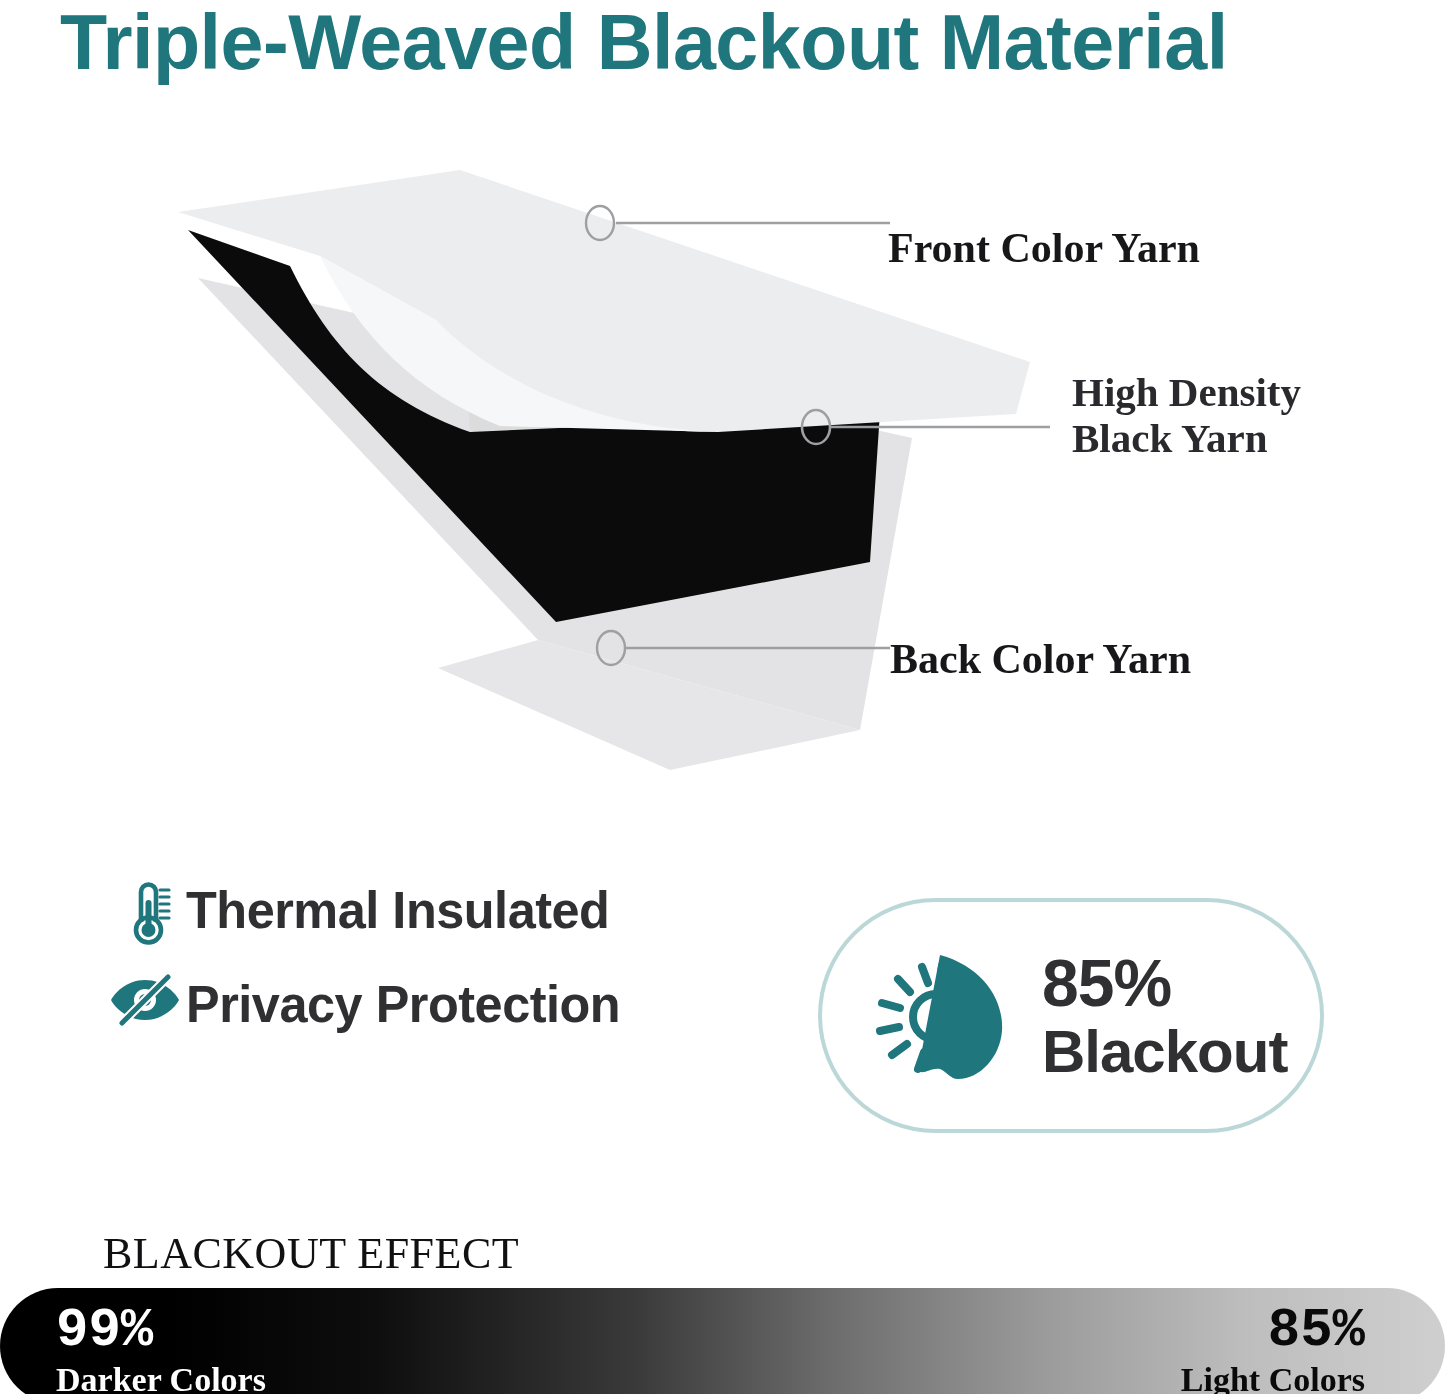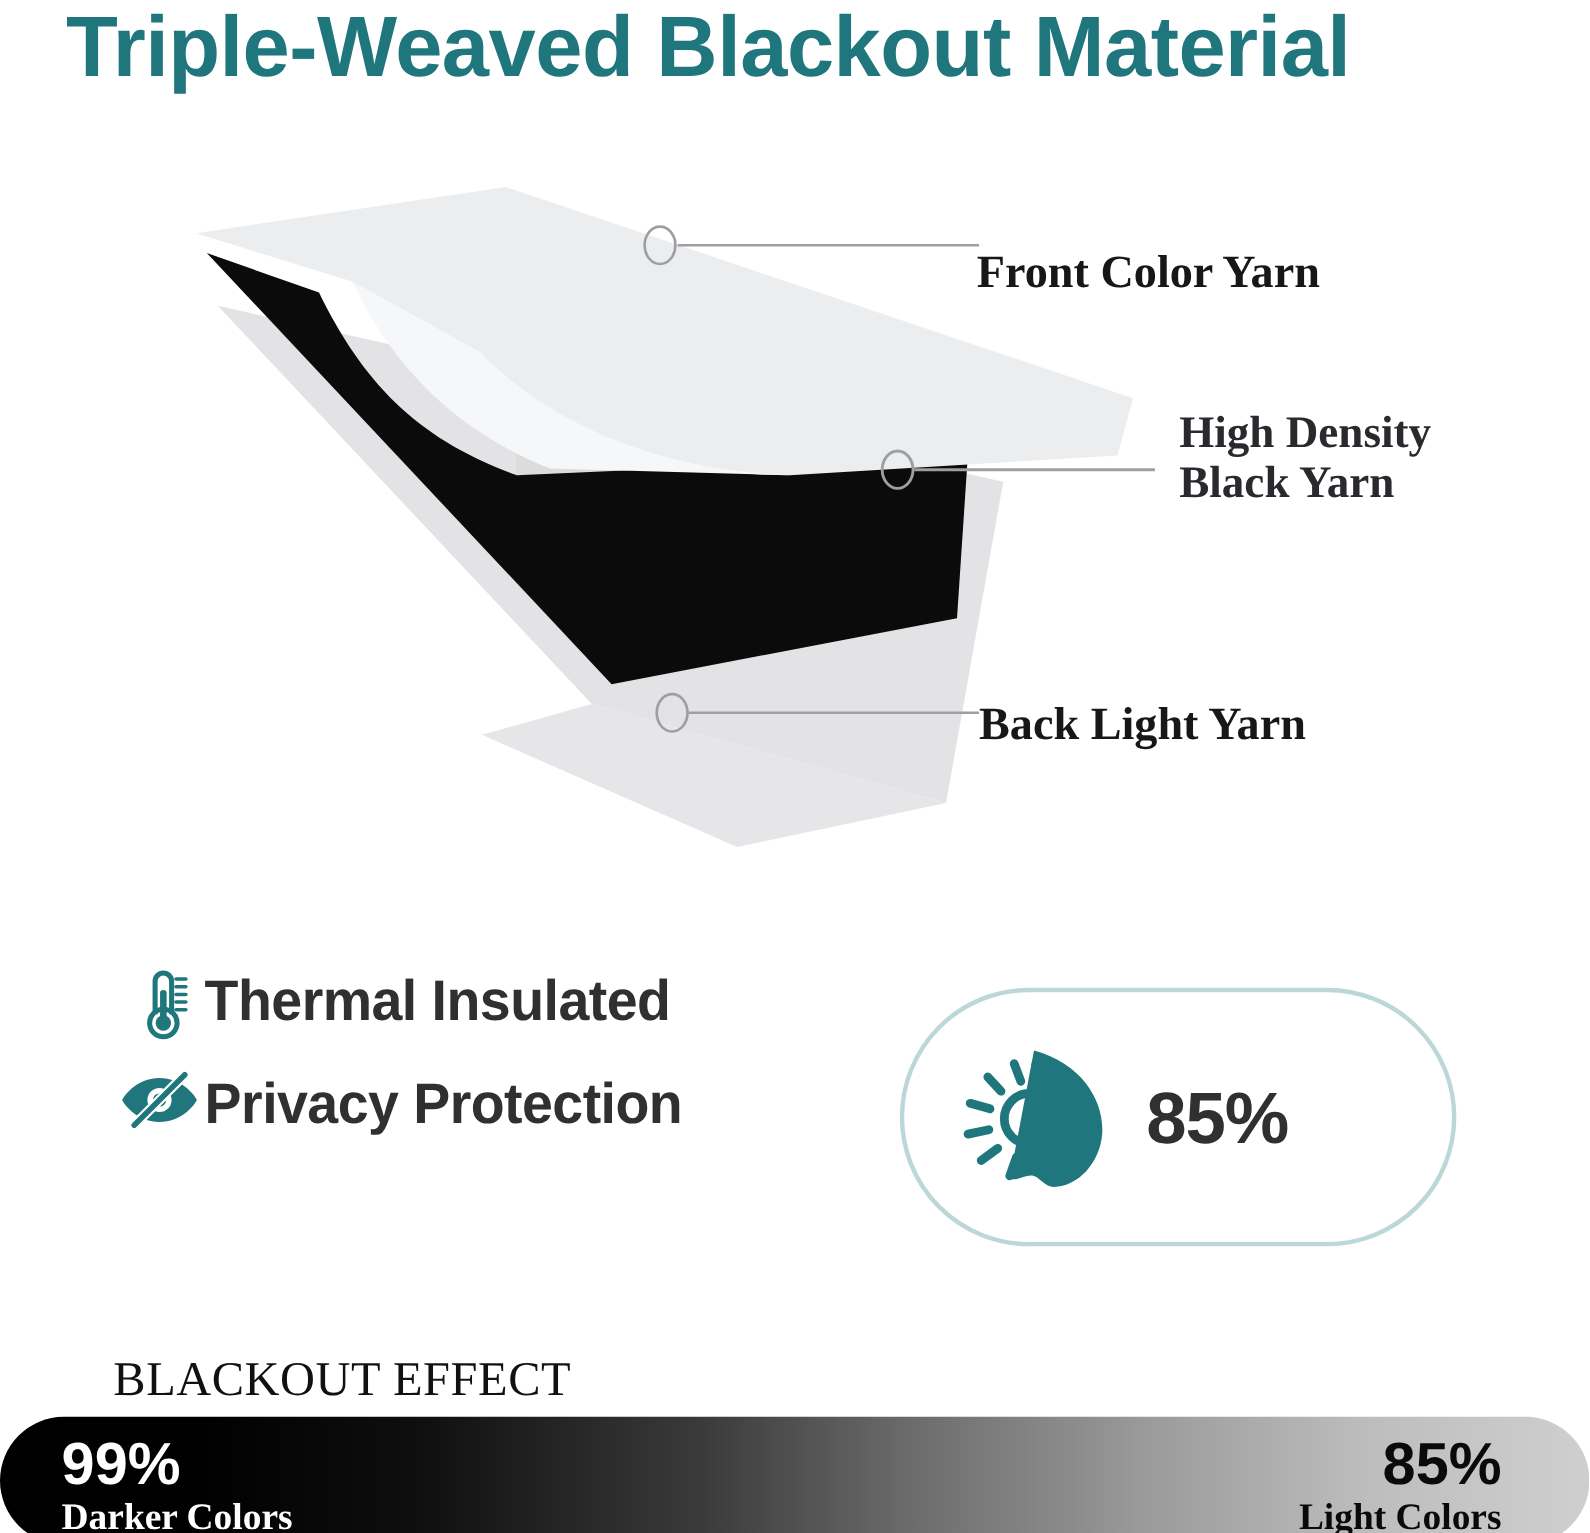--- a/index.html
+++ b/index.html
@@ -175,21 +175,21 @@
     overflow: hidden;
   }
   .bar-side {
     position: absolute;
     top: 14px;
   }
   #bar-left { left: 56px; text-align: left; }
   #bar-right { right: 80px; text-align: right; }
   .bar-pct {
     display: block;
-    font-family: Liberation Sans, sans-serif;
+    font-family: Liberation Mono, monospace;
     font-weight: bold;
     font-size: 54px;
     line-height: 58px;
     letter-spacing: 0px;
   }
   .bar-sub {
     display: block;
     font-family: "Liberation Serif", serif;
     font-weight: bold;
     font-size: 34px;
@@ -235,21 +235,21 @@
     </svg>
   </div>
 
   <div id="label-front" class="callout-label">Front  Color Yarn</div>
 
   <div id="label-high" class="callout-label">
     <span class="ln">High Density</span>
     <span class="ln">Black Yarn</span>
   </div>
 
-  <div id="label-back" class="callout-label">Back Light Yarn</div>
+  <div id="label-back" class="callout-label">Back Color Yarn</div>
 
   <div id="features">
 
     <div class="feature-row">
       <span class="feature-icon">
         <svg width="56" height="66" viewBox="0 0 56 66" xmlns="http://www.w3.org/2000/svg">
           <g fill="none" stroke="#1f767c" stroke-width="4.6">
             <path d="M24 42 V12 a7.5 7.5 0 0 1 15 0 V42"></path>
             <circle cx="31.5" cy="50" r="12.5"></circle>
           </g>
@@ -295,20 +295,21 @@
           <line x1="54" y1="124" x2="60" y2="107"></line>
           <line x1="78" y1="21" x2="76" y2="39"></line>
         </g>
         <circle cx="72" cy="72" r="23" fill="none" stroke="#1f767c" stroke-width="8"></circle>
         <path d="M76 10 C120 22 140 56 138 86 C136 112 116 134 94 134
                  C86 134 82 126 76 124 C68 122 60 130 54 126 Z" fill="#1f767c"></path>
       </svg>
     </span>
     <span id="badge-text">
       <span id="badge-pct">85%</span>
+      <span id="badge-word">Blackout</span>
     </span>
   </div>
 
   <div id="effect-heading">BLACKOUT EFFECT</div>
 
   <div id="effect-bar">
     <div id="bar-left" class="bar-side">
       <span class="bar-pct">99%</span>
       <span class="bar-sub">Darker Colors</span>
     </div>

